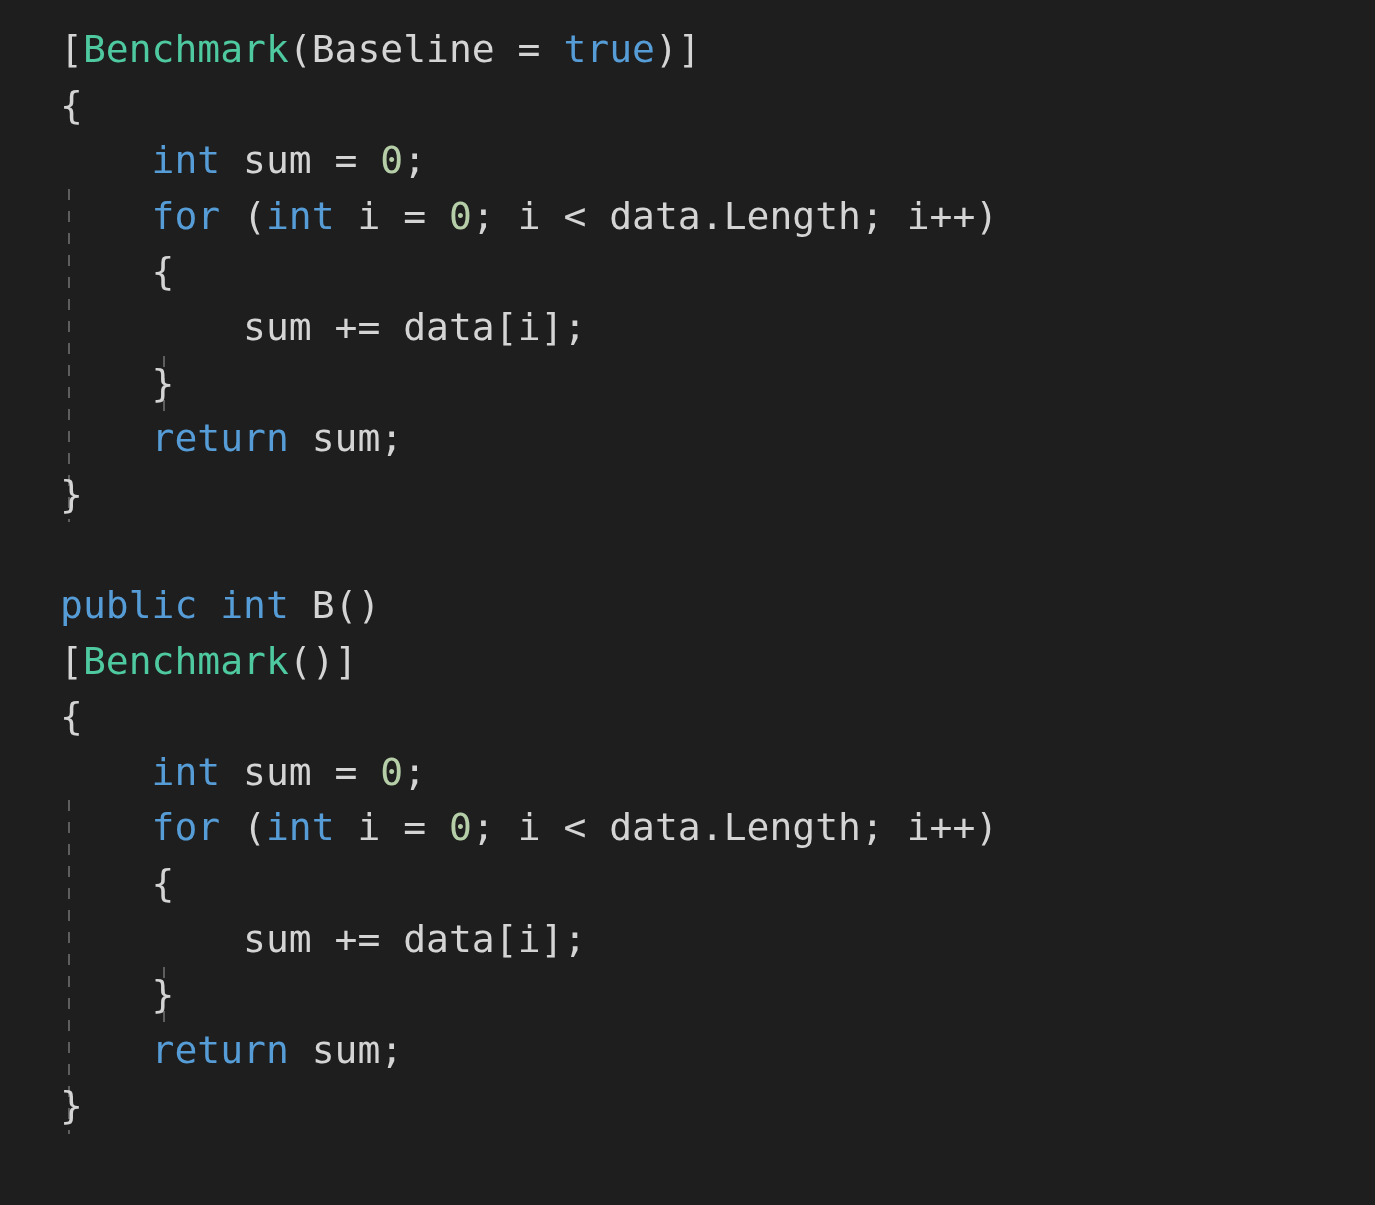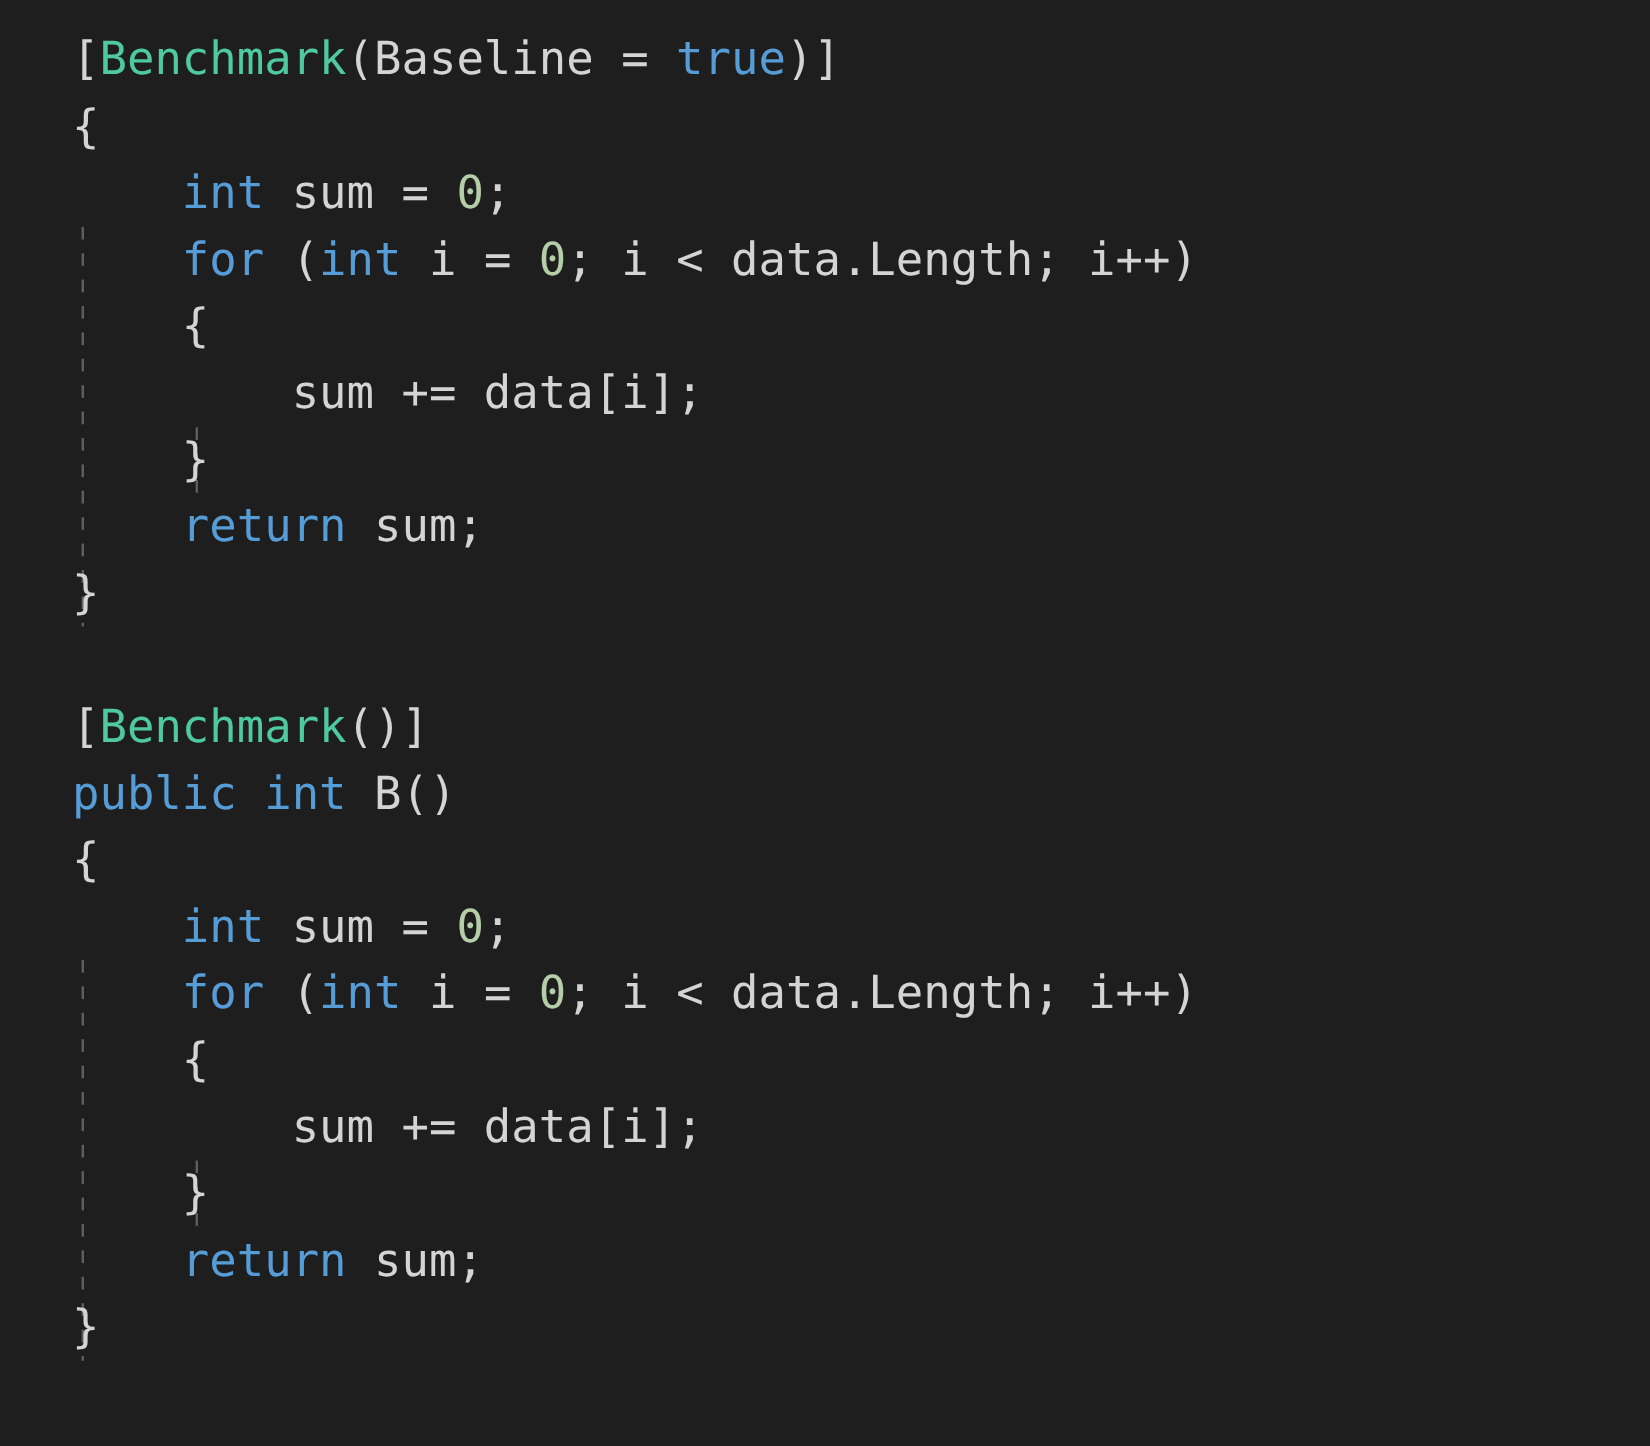--- a/index.html
+++ b/index.html
@@ -86,22 +86,22 @@
       <div class="line"><span class="pun">[</span><span class="attr">Benchmark</span><span class="pun">(</span><span class="id">Baseline</span><span class="pun"> </span><span class="op">=</span><span class="pun"> </span><span class="kw">true</span><span class="pun">)</span><span class="pun">]</span></div>
       <div class="line"><span class="pun">{</span></div>
       <div class="line"><span class="pun">    </span><span class="kw">int</span><span class="pun"> </span><span class="id">sum</span><span class="pun"> </span><span class="op">=</span><span class="pun"> </span><span class="num">0</span><span class="pun">;</span></div>
       <div class="line"><span class="pun">    </span><span class="kw">for</span><span class="pun"> (</span><span class="kw">int</span><span class="pun"> </span><span class="id">i</span><span class="pun"> </span><span class="op">=</span><span class="pun"> </span><span class="num">0</span><span class="pun">; </span><span class="id">i</span><span class="pun"> </span><span class="op">&lt;</span><span class="pun"> </span><span class="id">data</span><span class="pun">.</span><span class="id">Length</span><span class="pun">; </span><span class="id">i</span><span class="op">++</span><span class="pun">)</span></div>
       <div class="line"><span class="pun">    </span><span class="pun">{</span></div>
       <div class="line"><span class="pun">        </span><span class="id">sum</span><span class="pun"> </span><span class="op">+=</span><span class="pun"> </span><span class="id">data</span><span class="pun">[</span><span class="id">i</span><span class="pun">]</span><span class="pun">;</span></div>
       <div class="line"><span class="pun">    </span><span class="pun">}</span></div>
       <div class="line"><span class="pun">    </span><span class="kw">return</span><span class="pun"> </span><span class="id">sum</span><span class="pun">;</span></div>
       <div class="line"><span class="pun">}</span></div>
       <div class="line blank">&nbsp;</div>
+      <div class="line"><span class="kw">public</span><span class="pun"> </span><span class="kw">int</span><span class="pun"> </span><span class="id">B</span><span class="pun">()</span></div>
       <div class="line"><span class="pun">[</span><span class="attr">Benchmark</span><span class="pun">()</span><span class="pun">]</span></div>
-      <div class="line"><span class="kw">public</span><span class="pun"> </span><span class="kw">int</span><span class="pun"> </span><span class="id">B</span><span class="pun">()</span></div>
       <div class="line"><span class="pun">{</span></div>
       <div class="line"><span class="pun">    </span><span class="kw">int</span><span class="pun"> </span><span class="id">sum</span><span class="pun"> </span><span class="op">=</span><span class="pun"> </span><span class="num">0</span><span class="pun">;</span></div>
       <div class="line"><span class="pun">    </span><span class="kw">for</span><span class="pun"> (</span><span class="kw">int</span><span class="pun"> </span><span class="id">i</span><span class="pun"> </span><span class="op">=</span><span class="pun"> </span><span class="num">0</span><span class="pun">; </span><span class="id">i</span><span class="pun"> </span><span class="op">&lt;</span><span class="pun"> </span><span class="id">data</span><span class="pun">.</span><span class="id">Length</span><span class="pun">; </span><span class="id">i</span><span class="op">++</span><span class="pun">)</span></div>
       <div class="line"><span class="pun">    </span><span class="pun">{</span></div>
       <div class="line"><span class="pun">        </span><span class="id">sum</span><span class="pun"> </span><span class="op">+=</span><span class="pun"> </span><span class="id">data</span><span class="pun">[</span><span class="id">i</span><span class="pun">]</span><span class="pun">;</span></div>
       <div class="line"><span class="pun">    </span><span class="pun">}</span></div>
       <div class="line"><span class="pun">    </span><span class="kw">return</span><span class="pun"> </span><span class="id">sum</span><span class="pun">;</span></div>
       <div class="line"><span class="pun">}</span></div>
     </div>
 </div>

